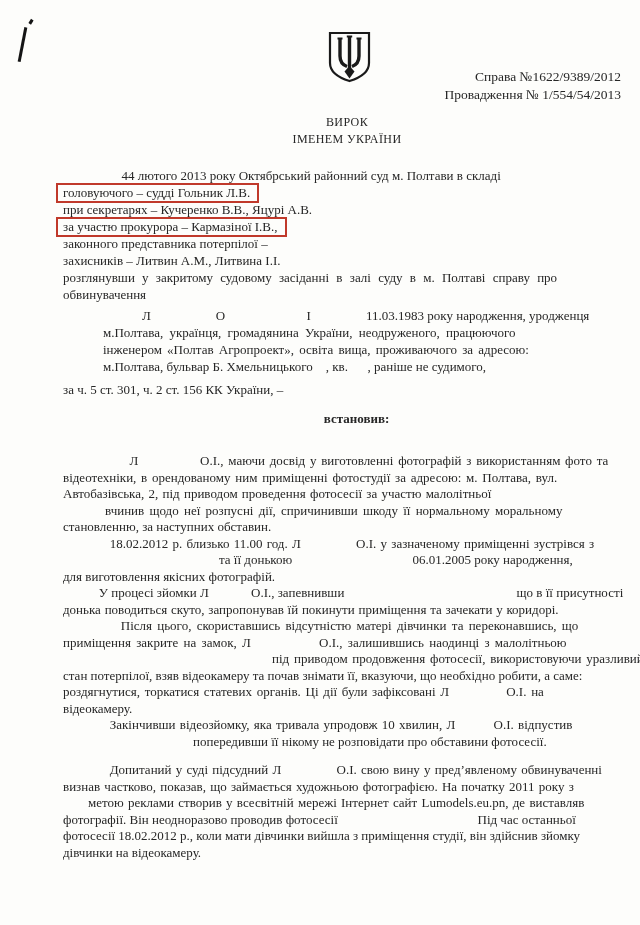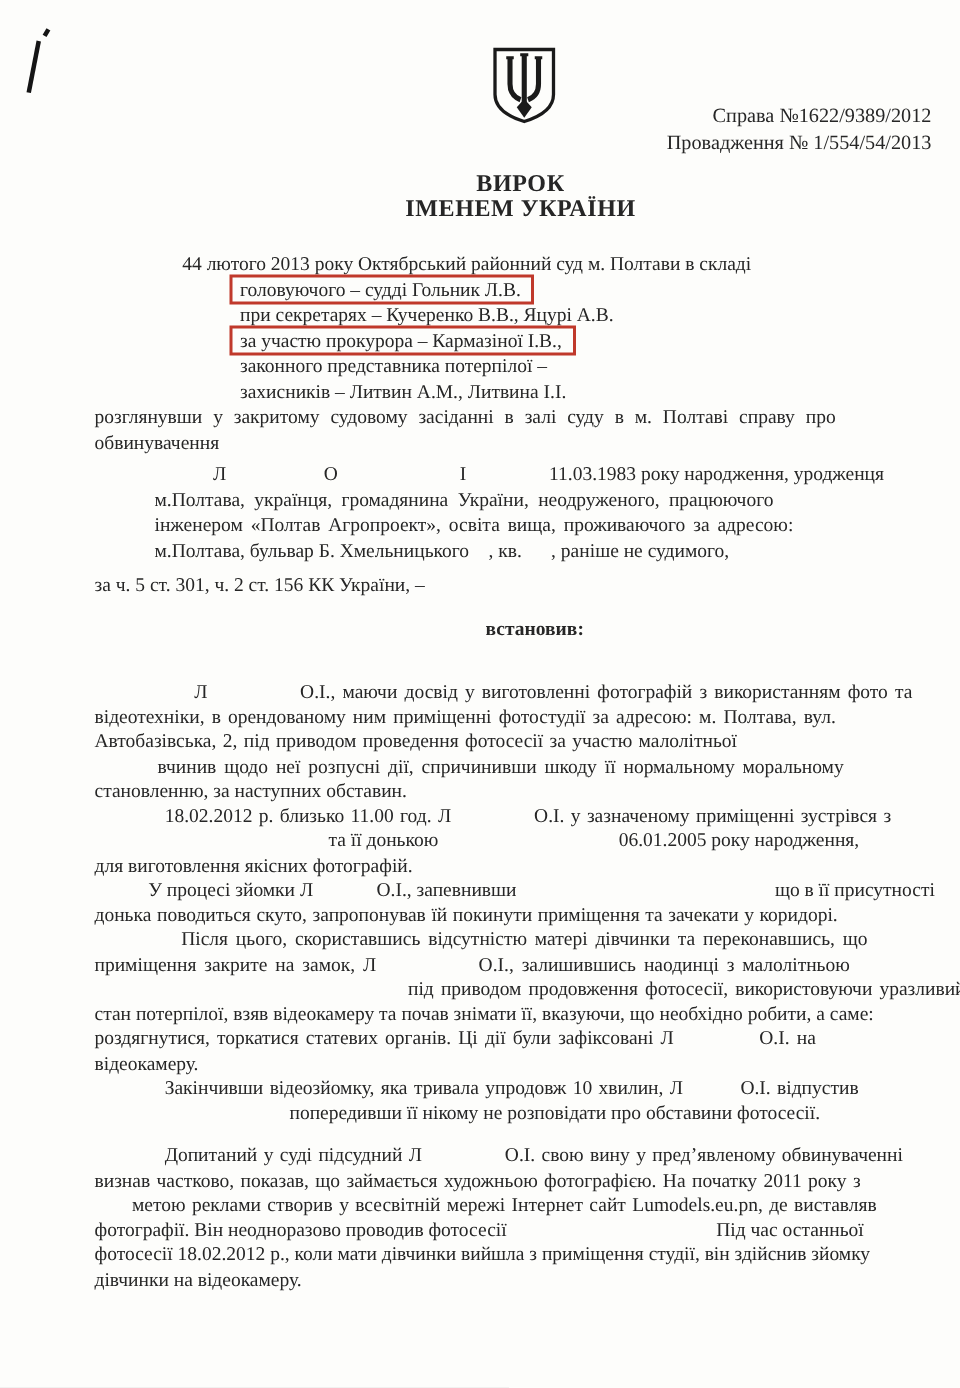--- a/index.html
+++ b/index.html
@@ -17,24 +17,24 @@
   .line{white-space:pre;}
   
   .pen-mark{position:absolute;left:21px;top:27px;width:2.5px;height:35px;background:#151515;transform:rotate(11deg);}
   .pen-mark::before{content:"";position:absolute;top:-9px;left:4px;width:3px;height:5px;background:#151515;transform:rotate(20deg);}
   
   .emblem{position:absolute;left:326px;top:31px;width:47px;height:53px;}
   
   .case-ref{position:absolute;top:68px;right:19px;text-align:right;font-size:13.5px;line-height:18px;}
   
   .title{position:absolute;top:114px;left:0;width:640px;text-align:center;padding-left:54px;box-sizing:border-box;
-         font-weight:bold;font-size:16px;line-height:17px;letter-spacing:.4px;}
+         font-weight:normal;font-size:12px;line-height:17px;letter-spacing:.4px;}
   
   .content{position:absolute;left:63px;top:167px;width:527px;}
-  .composition{margin-left:97px;}
+  .composition{}
   .defendant{margin-left:40px;margin-top:4px;}
   .charge{margin-top:6px;}
   .established{margin-top:12px;text-align:center;padding-left:60px;font-weight:bold;}
   .body{margin-top:26px;}
   .body .line{line-height:16.5px;}
   .para-gap{margin-top:12px;}
   
   .redbox{
     display:inline-block;
     border:2px solid var(--box-color,#c0392b);

